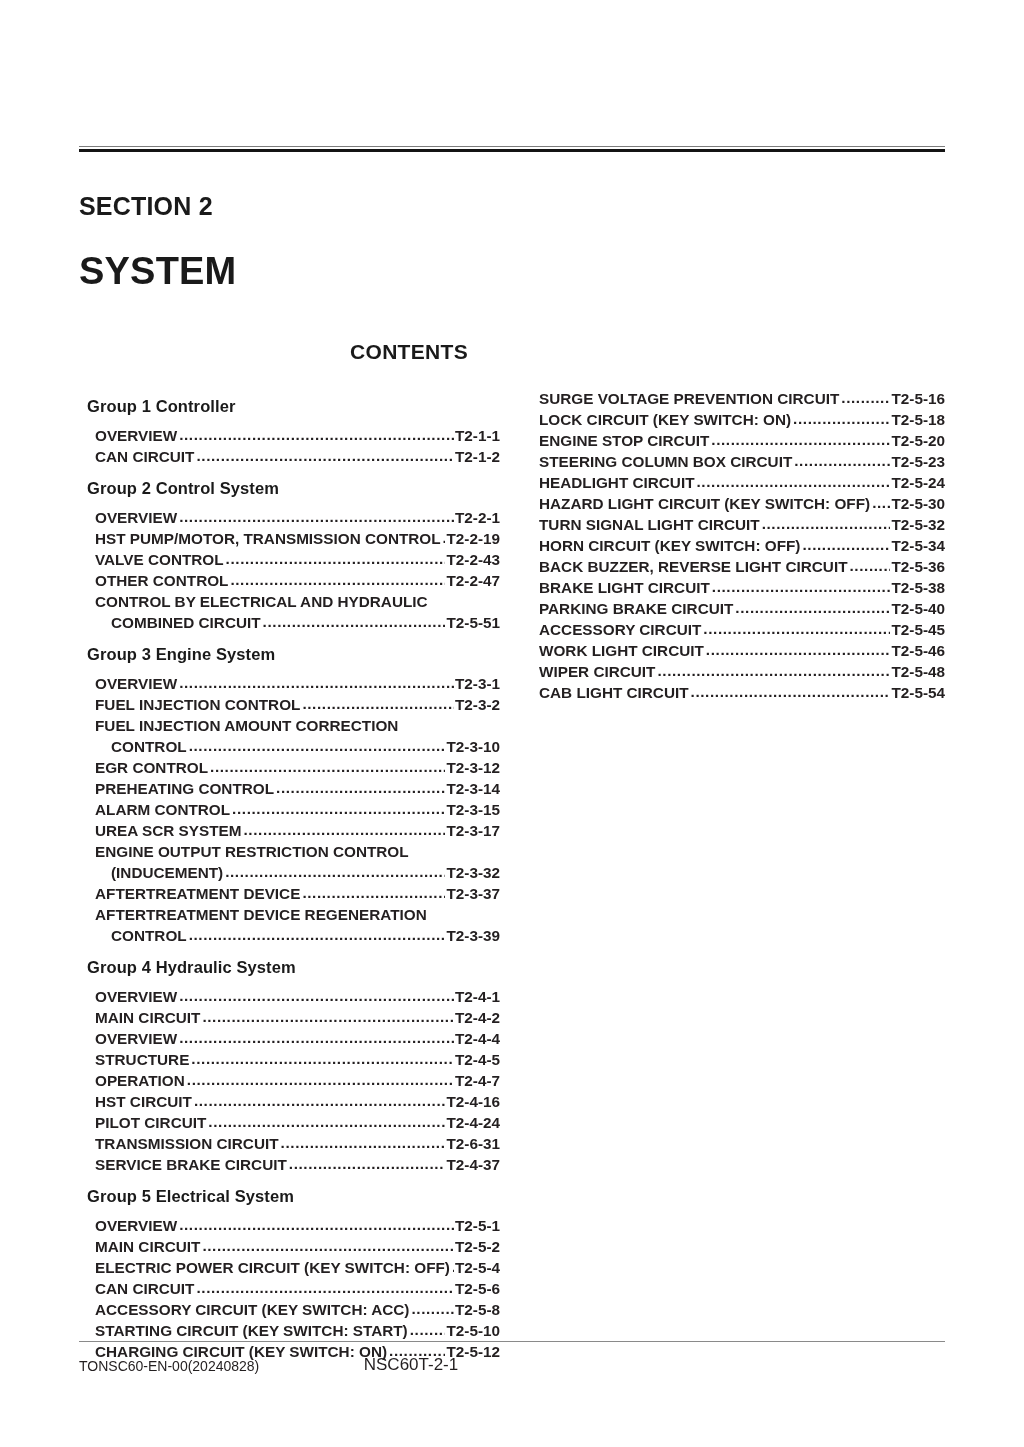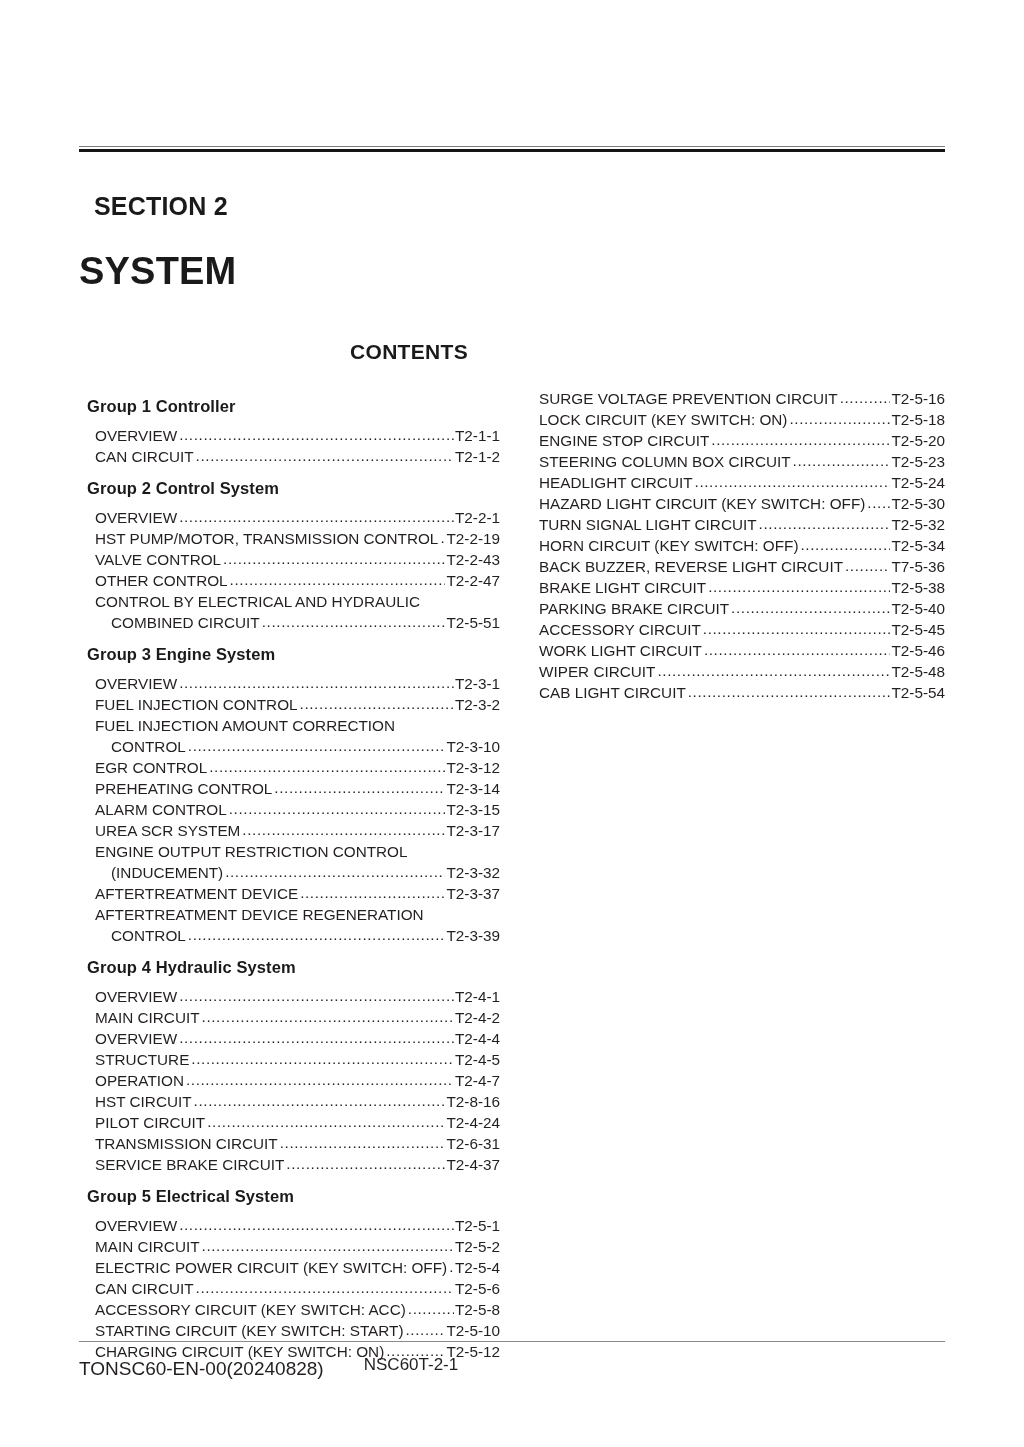--- a/index.html
+++ b/index.html
@@ -41,21 +41,21 @@
   }
   .rule-thick {
     height: 3px;
     background: #141414;
     width: 100%;
   }
 
   
   .section-label {
     position: absolute;
-    left: 94px;
+    left: 79px;
     top: 192px;
     font-size: 25px;
     font-weight: bold;
     letter-spacing: 0.2px;
     color: #1a1a1a;
   }
   .doc-title {
     position: absolute;
     left: 79px;
     top: 250px;
@@ -106,20 +106,21 @@
   }
 
   .entry {
     display: flex;
     align-items: flex-start;
     font-size: 15.3px;
     line-height: 21px;
     color: #231f20;
     padding-left: 16px;
     white-space: nowrap;
+    font-weight: bold;
   }
   .entry.flush {
     padding-left: 0;
   }
   .entry.indent2 {
     padding-left: 32px;
   }
   .entry .etitle {
     flex: 0 0 auto;
   }
@@ -149,21 +150,21 @@
     left: 79px;
     top: 1341px;
     width: 866px;
     height: 1px;
     background: #8a8a8a;
   }
   .footer-left {
     position: absolute;
     left: 79px;
     top: 1358px;
-    font-size: 19px;
+    font-size: 14px;
     color: #231f20;
   }
   .footer-center {
     position: absolute;
     left: 0;
     top: 1355px;
     width: 820px;
     text-align: center;
     font-size: 17px;
     color: #231f20;
@@ -309,21 +310,21 @@
         <span class="pg">T2-4-5</span>
       </div>
       <div class="entry">
         <span class="etitle">OPERATION</span>
         <span class="leader"></span>
         <span class="pg">T2-4-7</span>
       </div>
       <div class="entry">
         <span class="etitle">HST CIRCUIT</span>
         <span class="leader"></span>
-        <span class="pg">T2-8-16</span>
+        <span class="pg">T2-4-16</span>
       </div>
       <div class="entry">
         <span class="etitle">PILOT CIRCUIT</span>
         <span class="leader"></span>
         <span class="pg">T2-4-24</span>
       </div>
       <div class="entry">
         <span class="etitle">TRANSMISSION CIRCUIT</span>
         <span class="leader"></span>
         <span class="pg">T2-6-31</span>
@@ -407,21 +408,21 @@
         <span class="pg">T2-5-32</span>
       </div>
       <div class="entry flush">
         <span class="etitle">HORN CIRCUIT (KEY SWITCH: OFF)</span>
         <span class="leader"></span>
         <span class="pg">T2-5-34</span>
       </div>
       <div class="entry flush">
         <span class="etitle">BACK BUZZER, REVERSE LIGHT CIRCUIT</span>
         <span class="leader"></span>
-        <span class="pg">T7-5-36</span>
+        <span class="pg">T2-5-36</span>
       </div>
       <div class="entry flush">
         <span class="etitle">BRAKE LIGHT CIRCUIT</span>
         <span class="leader"></span>
         <span class="pg">T2-5-38</span>
       </div>
       <div class="entry flush">
         <span class="etitle">PARKING BRAKE CIRCUIT</span>
         <span class="leader"></span>
         <span class="pg">T2-5-40</span>

